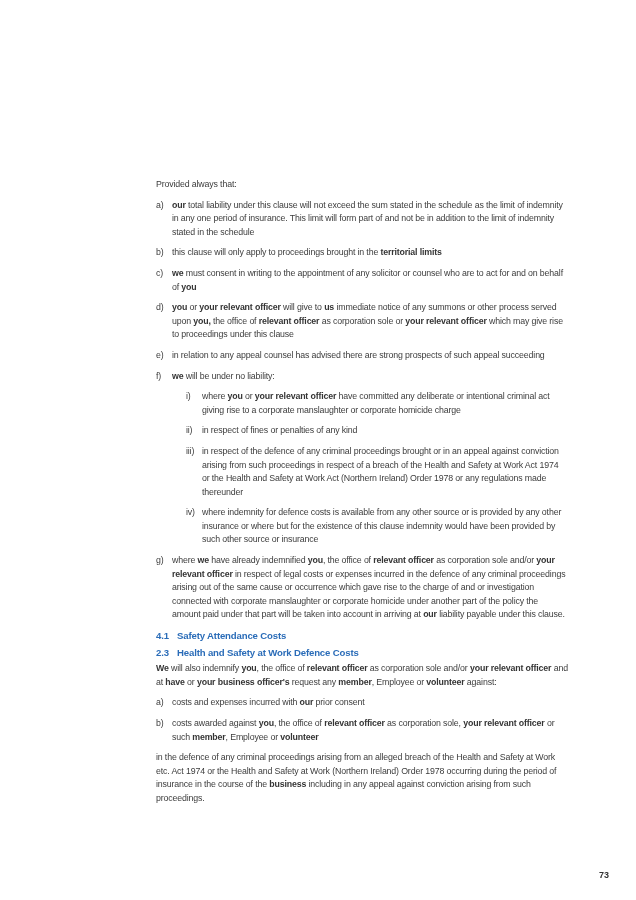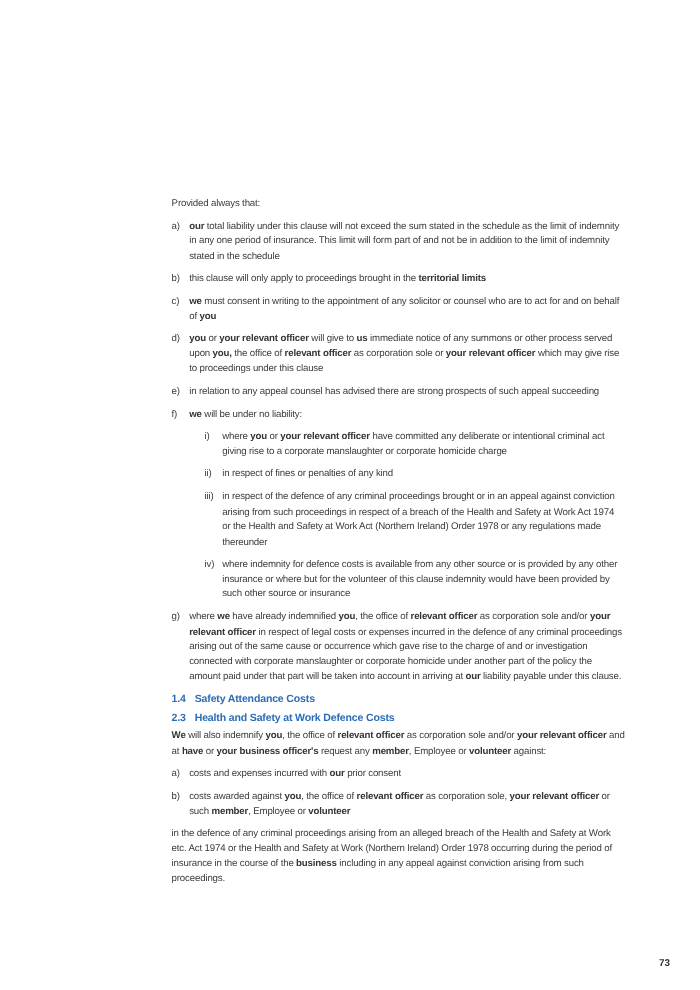--- a/index.html
+++ b/index.html
@@ -81,30 +81,30 @@
   <div class="li sub">
     <span class="marker">ii)</span>
     <span class="txt">in respect of fines or penalties of any kind</span>
   </div>
   <div class="li sub">
     <span class="marker">iii)</span>
     <span class="txt">in respect of the defence of any criminal proceedings brought or in an appeal against conviction arising from such proceedings in respect of a breach of the Health and Safety at Work Act 1974 or the Health and Safety at Work Act (Northern Ireland) Order 1978 or any regulations made thereunder</span>
   </div>
   <div class="li sub">
     <span class="marker">iv)</span>
-    <span class="txt">where indemnity for defence costs is available from any other source or is provided by any other insurance or where but for the volunteer of this clause indemnity would have been provided by such other source or insurance</span>
+    <span class="txt">where indemnity for defence costs is available from any other source or is provided by any other insurance or where but for the existence of this clause indemnity would have been provided by such other source or insurance</span>
   </div>
 
   <div class="li">
     <span class="marker">g)</span>
     <span class="txt">where <b>we</b> have already indemnified <b>you</b>, the office of <b>relevant officer</b> as corporation sole and/or <b>your relevant officer</b> in respect of legal costs or expenses incurred in the defence of any criminal proceedings arising out of the same cause or occurrence which gave rise to the charge of and or investigation connected with corporate manslaughter or corporate homicide under another part of the policy the amount paid under that part will be taken into account in arriving at <b>our</b> liability payable under this clause.</span>
   </div>
 
   <div class="section-heading heading-color" style="color: rgb(42, 108, 184);">
-    <span class="num">1.4</span>
+    <span class="num">4.1</span>
     <span class="title">Safety Attendance Costs</span>
   </div>
 
   <div class="section-heading heading-color gap-before" style="color: rgb(42, 108, 184);">
     <span class="num">2.3</span>
     <span class="title">Health and Safety at Work Defence Costs</span>
   </div>
   <p class="block"><b>We</b> will also indemnify <b>you</b>, the office of <b>relevant officer</b> as corporation sole and/or <b>your relevant officer</b> and at <b>have</b> or <b>your business officer's</b> request any <b>member</b>, Employee or <b>volunteer</b> against:</p>
 
   <div class="li">

